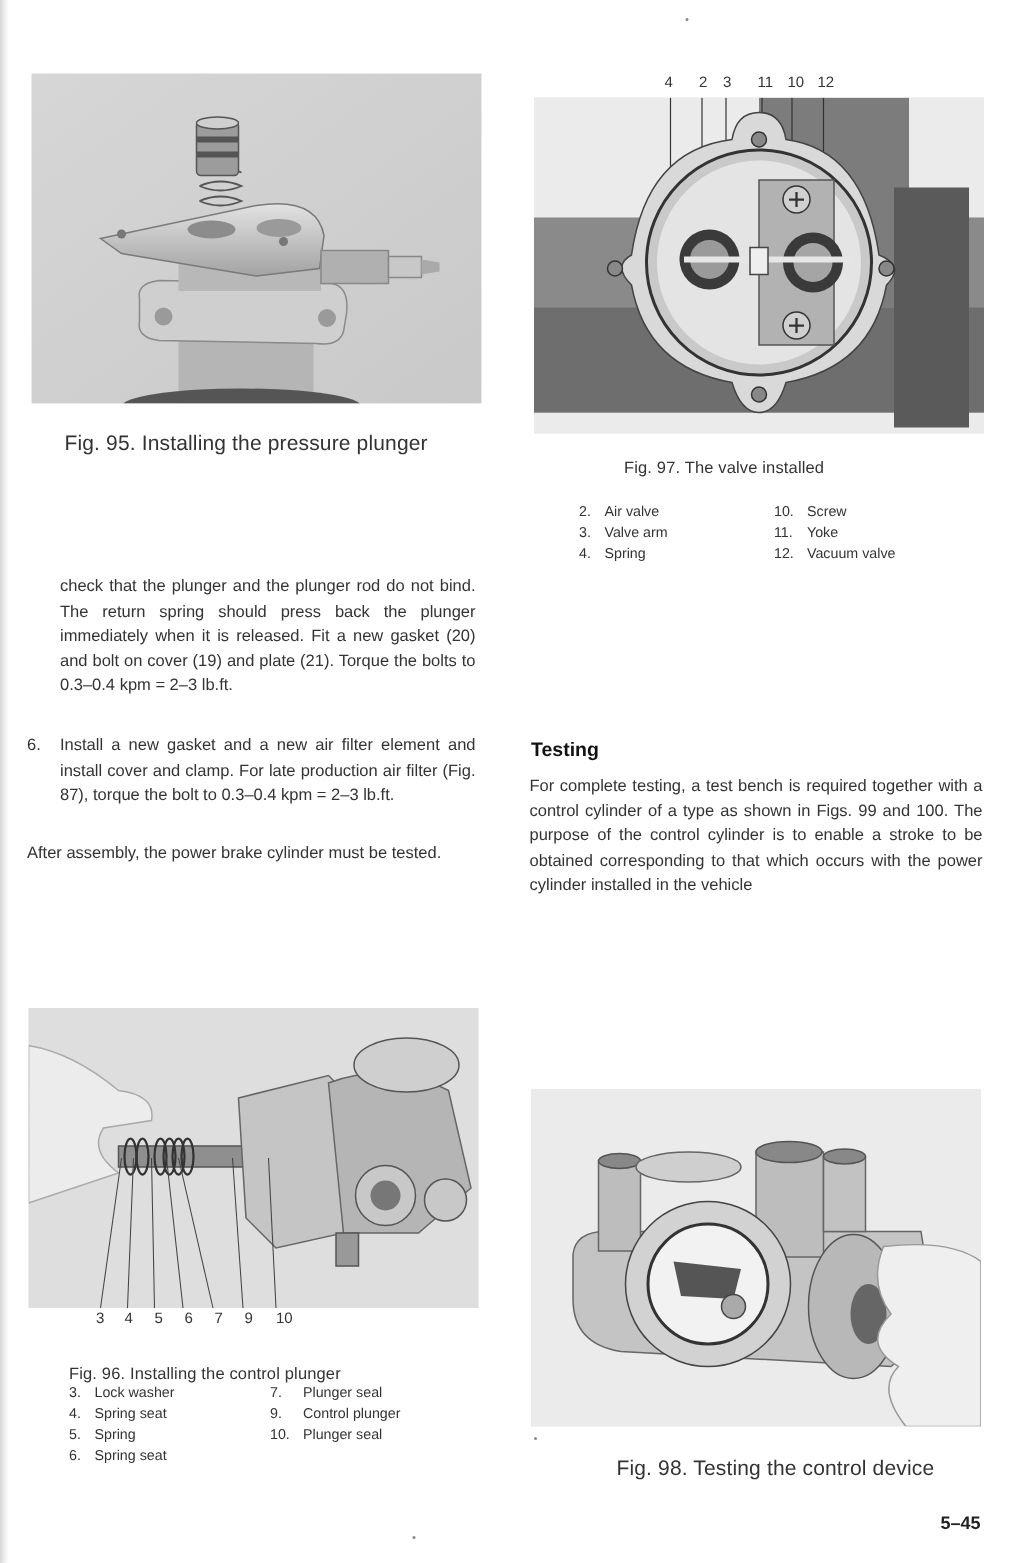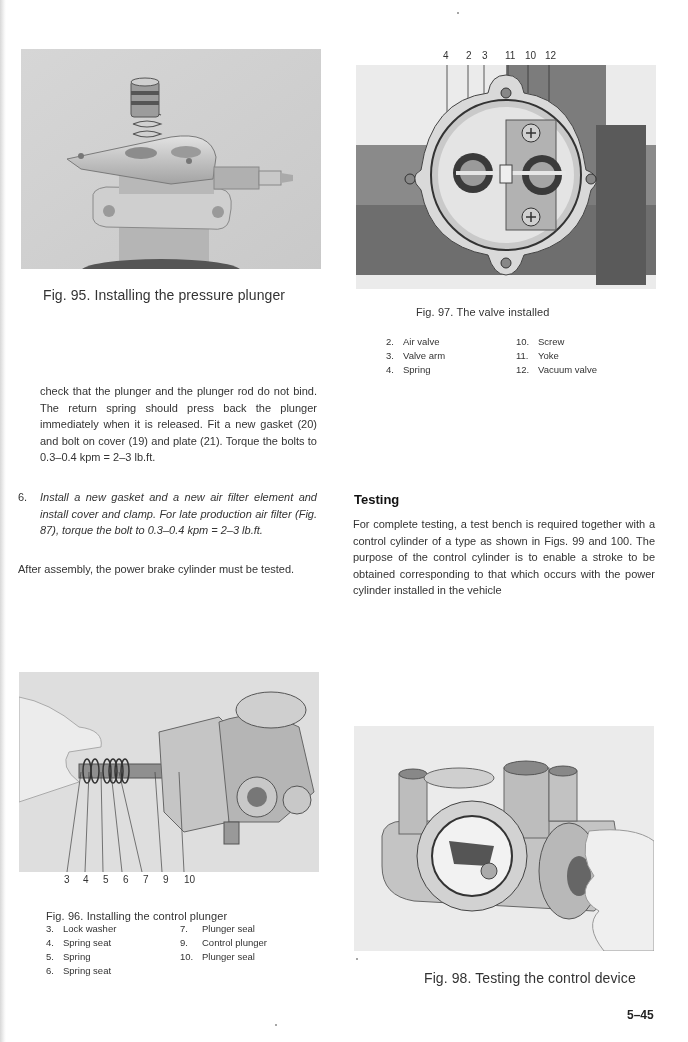--- a/index.html
+++ b/index.html
@@ -28,21 +28,21 @@
   .body-text {
     font-size: 11px; line-height: 16.6px; color: #333; text-align: justify;
   }
   .heading { font-size: 13px; font-weight: bold; color: #111; }
   .callouts { font-size: 10px; color: #333; }
   .callouts span { position: absolute; }
   .pagenum { font-size: 12px; font-weight: bold; color: #222; }
   .speck { position: absolute; width: 2px; height: 2px; background: #888; border-radius: 1px; }
   .step { display: flex; }
   .step .n { width: 22px; flex: none; }
-  .step .t { flex: 1; text-align: justify; font-style: italic; }
+  .step .t { flex: 1; text-align: justify; }
 </style>
 </head>
 <body>
 
 <div class="abs leftedge"></div>
 
 <div class="photo" style="left:21px;top:49px;width:300px;height:220px;">
   <svg viewBox="0 0 300 220" preserveAspectRatio="none">
     <defs>
       <linearGradient id="bg95" x1="0" y1="0" x2="1" y2="1">
@@ -269,19 +269,19 @@
     <circle cx="118" cy="130" r="40" fill="#f2f2f2" stroke="#333" stroke-width="2"></circle>
     <path d="M95 115 L140 120 L135 140 L100 138 Z" fill="#555"></path>
     <circle cx="135" cy="145" r="8" fill="#aaa" stroke="#444"></circle>
 
     <ellipse cx="215" cy="145" rx="30" ry="48" fill="#b8b8b8" stroke="#555"></ellipse>
     <ellipse cx="225" cy="150" rx="12" ry="20" fill="#666"></ellipse>
 
     <path d="M235 105 Q280 100 300 115 L300 225 L250 225 Q230 200 245 185 Q220 170 240 150 Q225 130 235 105 Z" fill="#efefef" stroke="#999"></path>
   </svg>
 </div>
-<div class="abs caption" style="left:408px;top:970px;padding-left:16px;">Fig. 98.  Testing the control device</div>
+<div class="abs caption" style="left:395px;top:970px;padding-left:16px;">Fig. 98.  Testing the control device</div>
 
 <div class="speck" style="left:457px;top:12px;"></div>
 <div class="speck" style="left:275px;top:1024px;"></div>
 <div class="speck" style="left:356px;top:958px;"></div>
 
 <div class="abs pagenum" style="left:627px;top:1008px;">5–45</div>
 
 </body></html>

